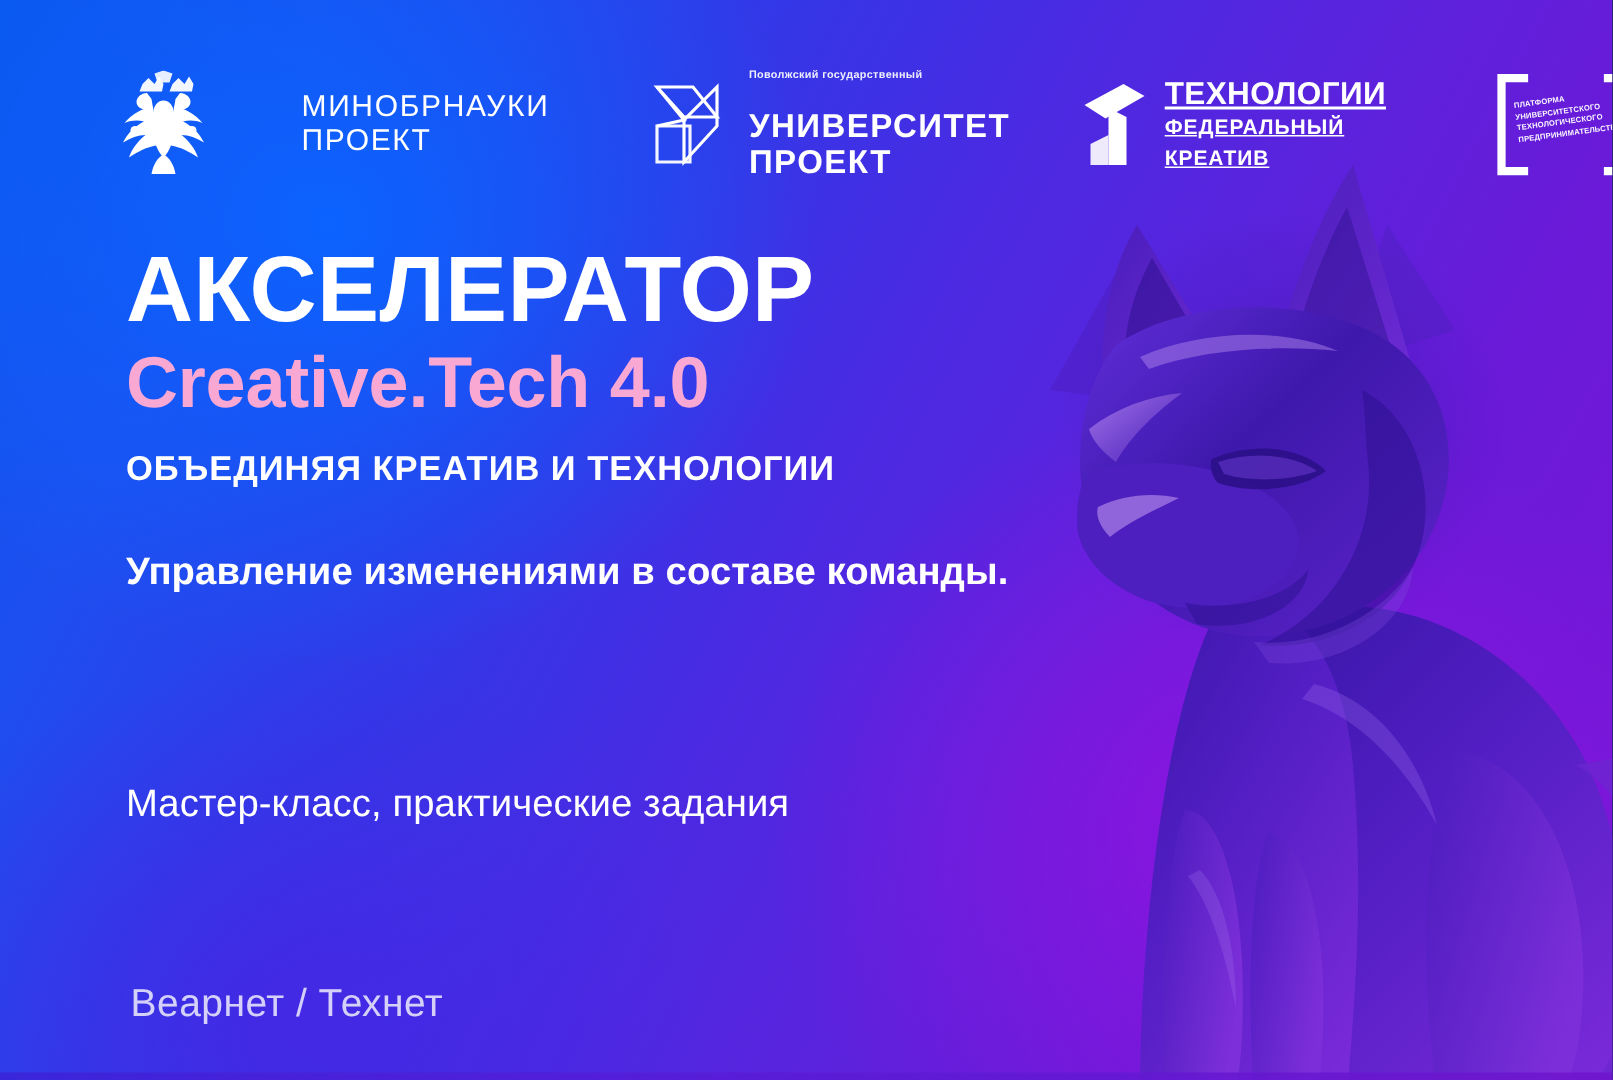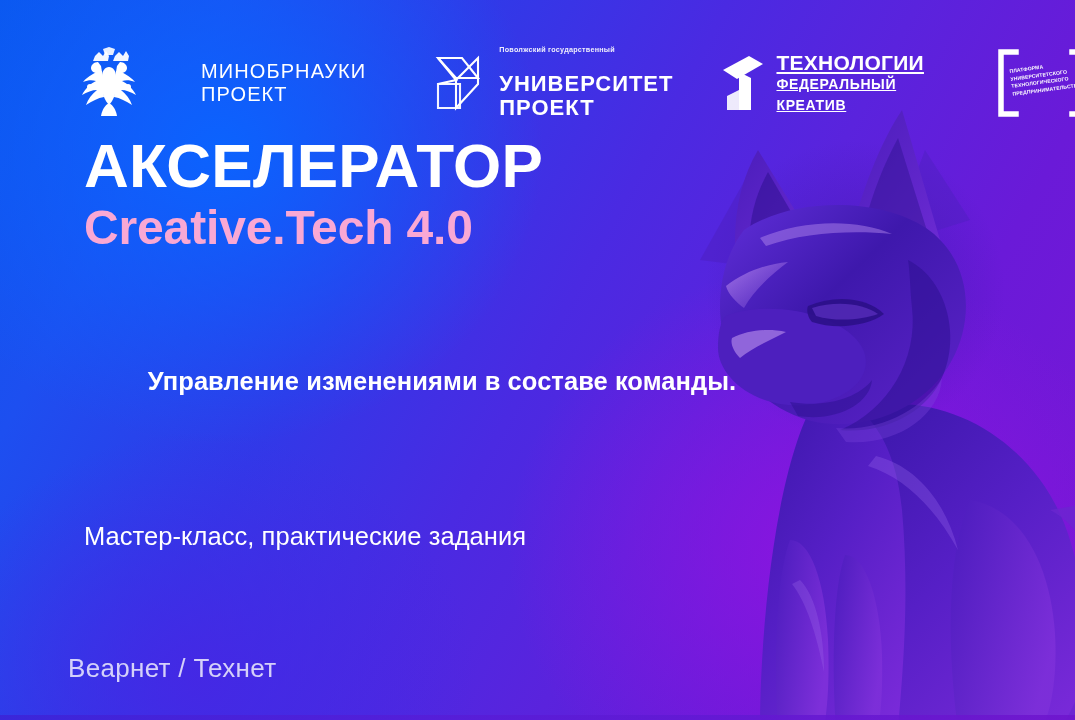--- a/index.html
+++ b/index.html
@@ -151,21 +151,21 @@
     transform: rotate(-7.5deg);
     transform-origin: left top;
     text-transform: uppercase;
     opacity: 0.96;
   }
 
   
   .headline {
     position: absolute;
     left: 84px;
-    top: 136px;
+    top: 164px;
     width: 660px;
   }
   .title-main {
     font-size: 62px;
     font-weight: 800;
     color: #ffffff;
     letter-spacing: 0.004em;
     line-height: 0.98;
     margin: 0;
     white-space: nowrap;
@@ -196,39 +196,38 @@
     top: 364px;
     width: 716px;
   }
   .desc-main {
     font-size: 25.5px;
     font-weight: 700;
     color: #ffffff;
     line-height: 1.34;
     letter-spacing: 0.002em;
     margin: 0;
-    text-align: center;
   }
   .desc-note {
     font-size: 25.5px;
     font-weight: 400;
     color: #ffffff;
     line-height: 1.34;
     letter-spacing: 0.002em;
     margin: 0;
     position: absolute;
     top: 155px;
     left: 0;
     white-space: nowrap;
   }
 
   
   .footer {
     position: absolute;
-    left: 68px;
+    left: 87px;
     bottom: 36px;
   }
   .footer-text {
     font-size: 26px;
     font-weight: 400;
     color: rgba(255,255,255,0.78);
     letter-spacing: 0.012em;
     margin: 0;
     white-space: nowrap;
   }
@@ -398,20 +397,21 @@
         <div>ТЕХНОЛОГИЧЕСКОГО</div>
         <div>ПРЕДПРИНИМАТЕЛЬСТВА</div>
       </div>
     </div>
 
   </div>
 
   <div class="headline">
     <h1 class="title-main">АКСЕЛЕРАТОР</h1>
     <h2 class="title-sub">Creative.Tech 4.0</h2>
+    <p class="title-tag">ОБЪЕДИНЯЯ КРЕАТИВ И ТЕХНОЛОГИИ</p>
   </div>
 
   <div class="desc">
     <p class="desc-main">
       <span>Управление изменениями в составе команды.</span><br>
       <br>
     </p>
     <p class="desc-note">Мастер-класс, практические задания</p>
   </div>
 

